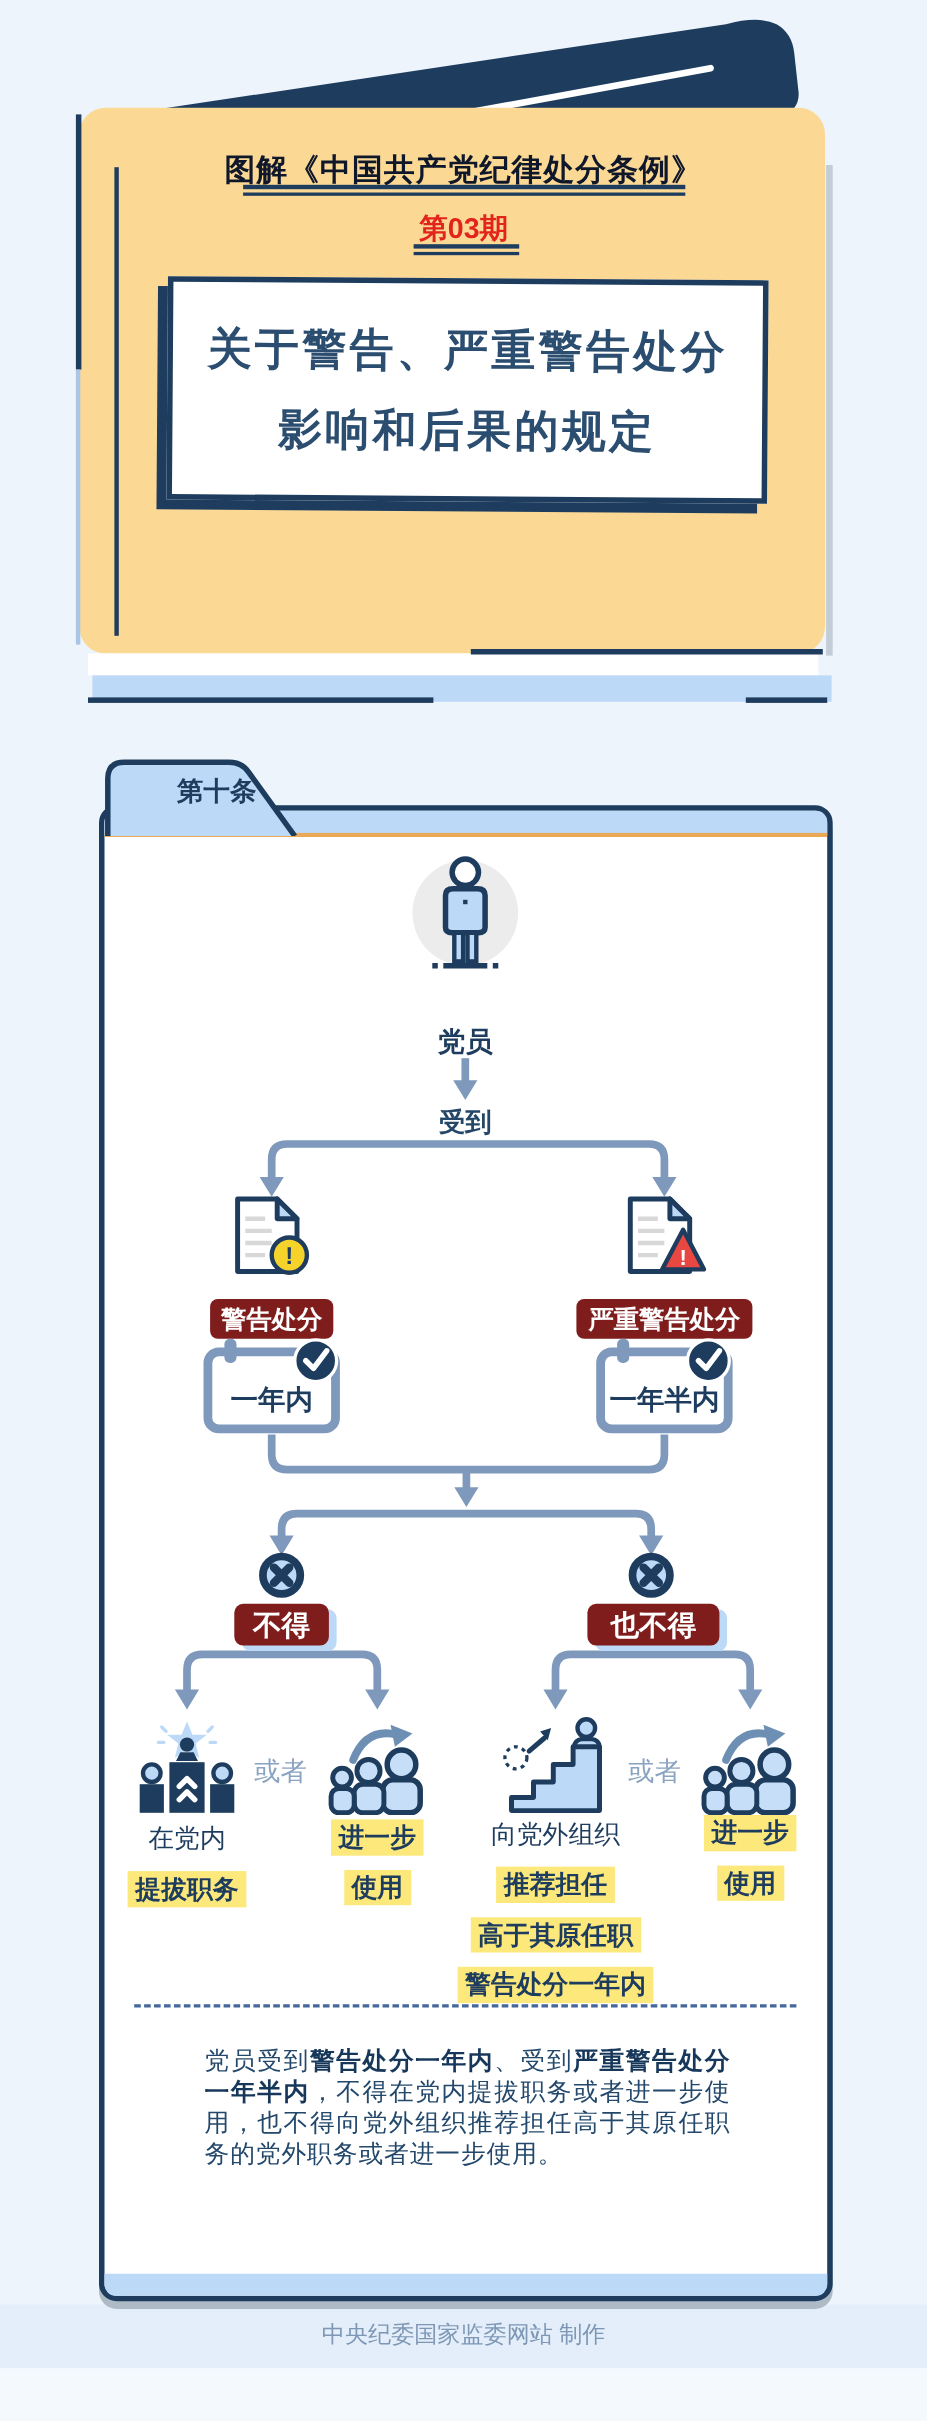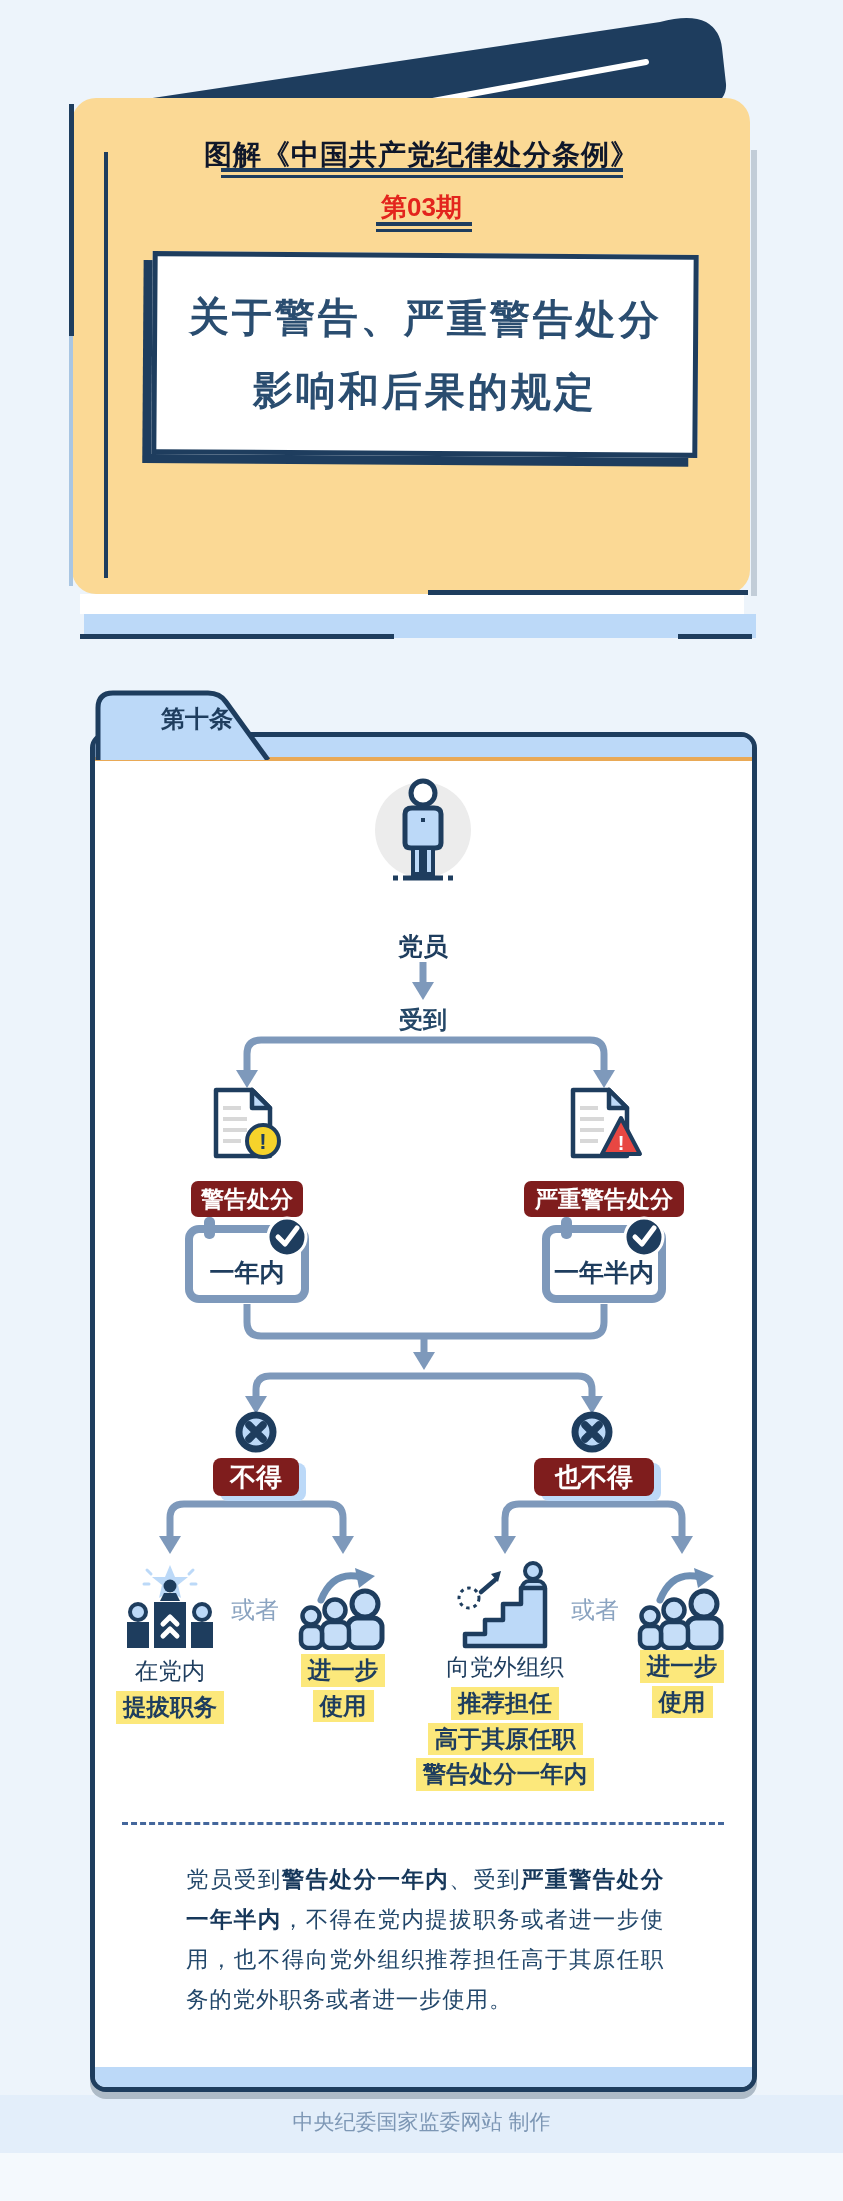--- a/index.html
+++ b/index.html
@@ -50,25 +50,25 @@
   .pill-l{left:191px;width:112px;}
   .pill-r{left:524px;width:160px;}
   .pill2{top:1458px;height:38px;font-size:26px;border-radius:8px;box-shadow:7px 5px 0 #BCD9F8;}
   .pill2-l{left:213px;width:86px;}
   .pill2-r{left:534px;width:120px;}
   .calendar{width:126px;height:88px;}
   .cal-l{left:184px;top:1216px;}
   .cal-r{left:541px;top:1216px;}
   .cal-text{position:absolute;left:0;right:0;top:40px;text-align:center;font-size:25px;font-weight:bold;color:#1E3D5E;}
   .or-label{width:90px;text-align:center;font-size:24px;color:#8AA3C0;}
-  .stack{display:flex;flex-direction:column;align-items:center;gap:3px;text-align:center;}
+  .stack{display:flex;flex-direction:column;align-items:center;gap:13px;text-align:center;}
   .lbl-plain{color:#1E3D5E;font-weight:500;font-size:23.5px;padding:1px 0;}
   .lbl-hl{background:#FCE87B;color:#1E3D5E;font-weight:800;font-size:23.5px;padding:2px 7px;line-height:1.22;}
   .dash-sep{left:122px;top:1822px;width:602px;border-top:3px dashed #44679C;z-index:3;}
-  .summary{left:186px;top:1860px;width:478px;font-size:22.5px;line-height:40px;letter-spacing:.8px;
+  .summary{left:186px;top:1860px;width:478px;font-size:22.5px;line-height:28px;letter-spacing:.8px;
     text-align:justify;color:#23486B;z-index:3;}
   .summary b{font-weight:800;color:#16375A;}
   
   .footer-strip{left:0;top:2095px;width:843px;height:58px;background:#E3EEFA;z-index:0;}
   .footer-bottom{left:0;top:2153px;width:843px;height:48px;background:#F4F9FD;z-index:0;}
   .credit{left:0;top:2108px;width:843px;text-align:center;font-size:21px;color:#7D97B5;font-weight:500;z-index:3;}
 </style>
 </head>
 <body>
 

